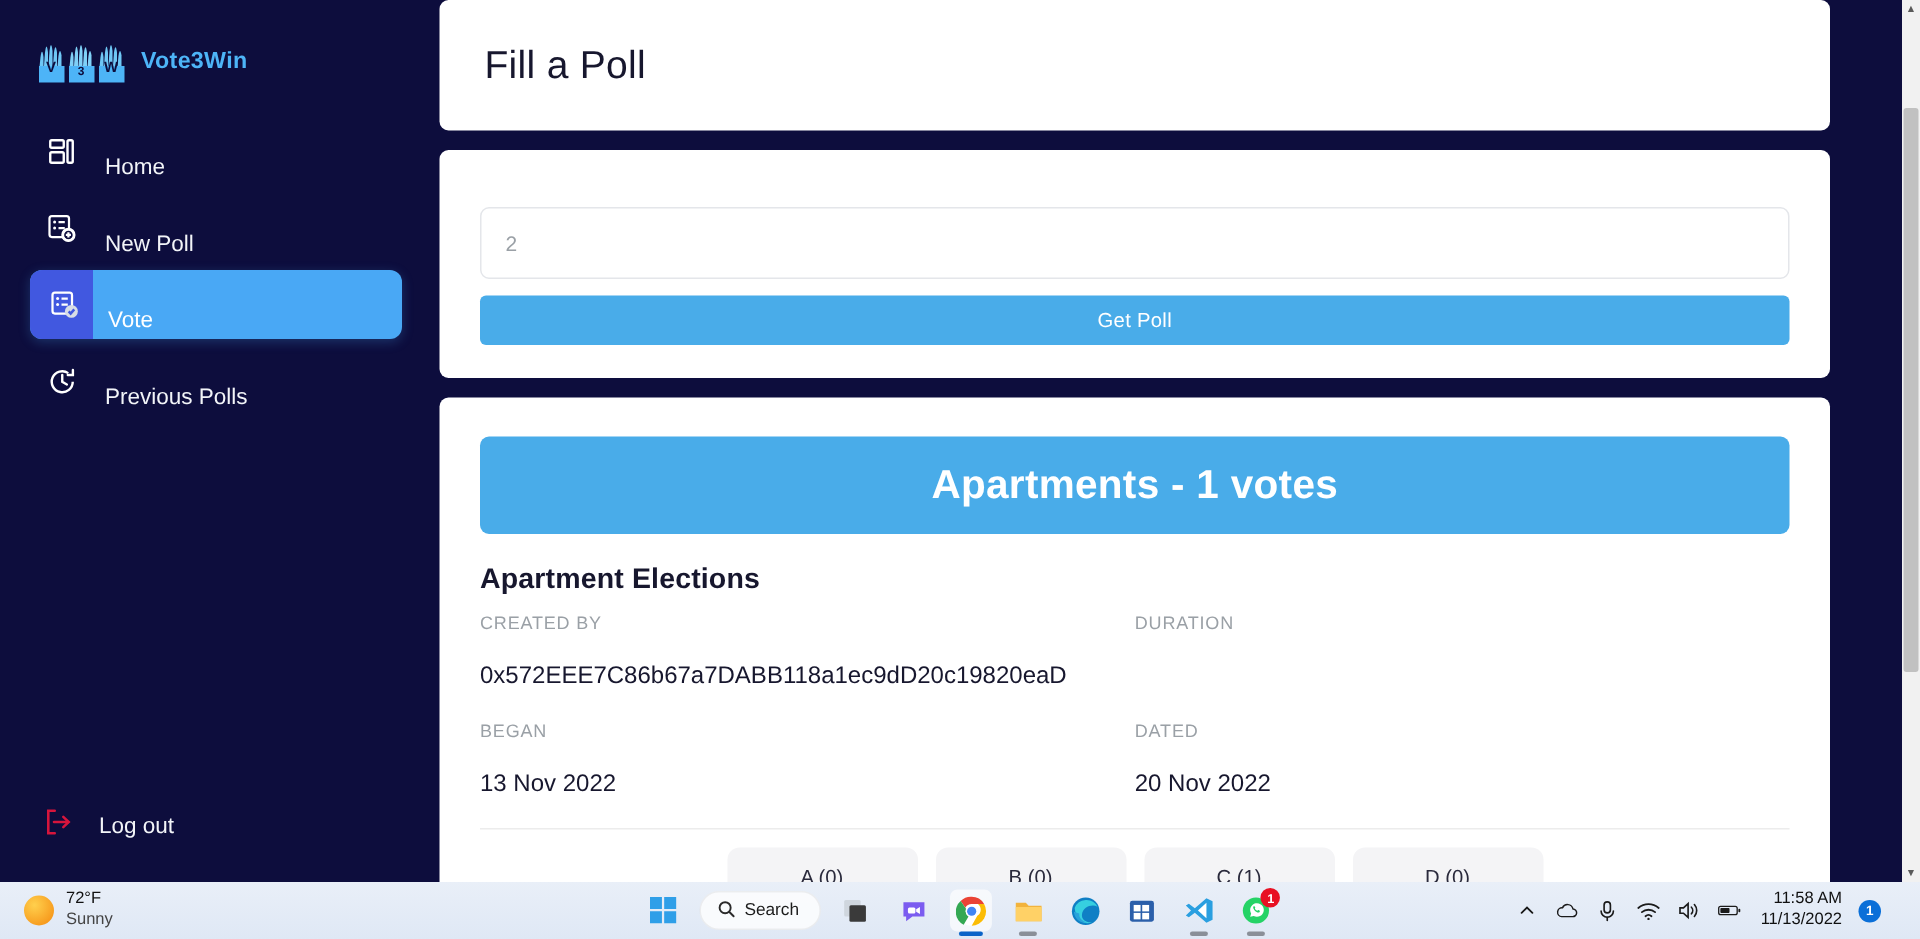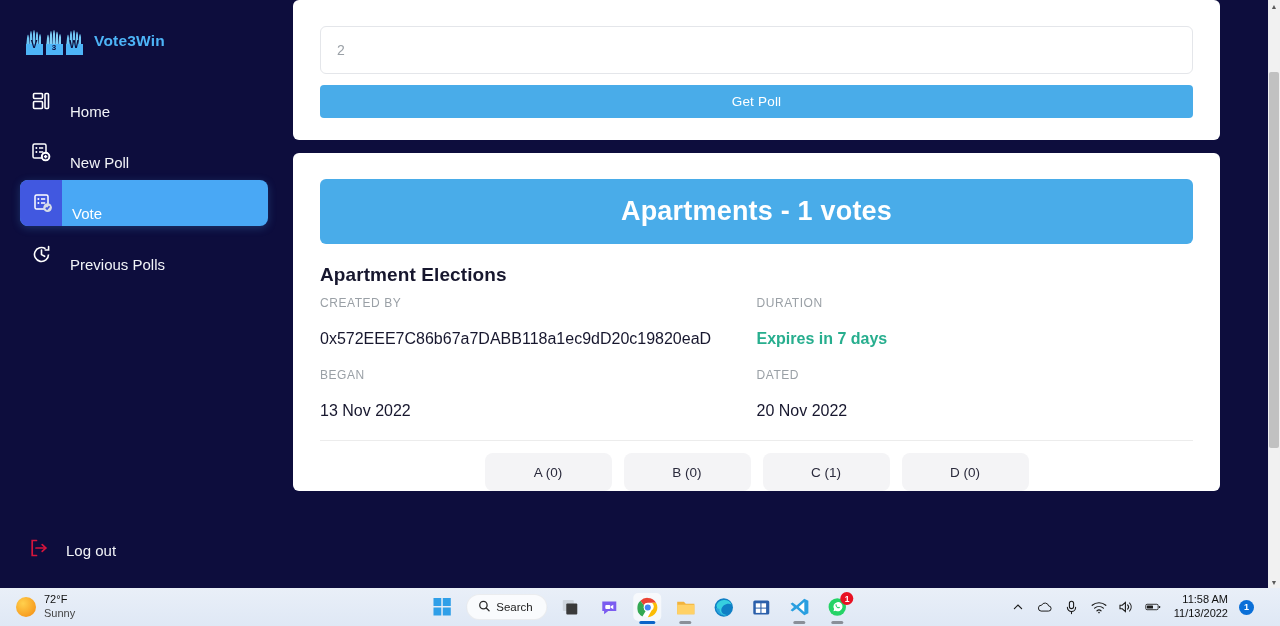--- a/index.html
+++ b/index.html
@@ -106,21 +106,21 @@
     display: flex; align-items: center;
     padding: 0 30px;
   }
   .page-title {
     font-size: 26px;
     color: #17172e;
     font-weight: 400;
     letter-spacing: .2px;
   }
 
-  .card-form { padding: 26px 27px 22px 27px; }
+  .card-form { padding: 38px 27px 22px 27px; }
   .poll-input {
     width: 100%; height: 48px;
     border: 1px solid #e4e6ea;
     border-radius: 6px;
     padding: 0 16px;
     font-size: 14px;
     color: #6c757d;
     font-family: "Liberation Sans", sans-serif;
     outline: none;
     background: #fff;
@@ -423,39 +423,41 @@
           <line x1="8" y1="11" x2="17.5" y2="11"></line>
           <polyline points="14.2,7.6 17.8,11 14.2,14.4"></polyline>
         </svg>
       </span>
       <span class="nav-label">Log out</span>
     </div>
   </aside>
 
   <main class="main">
 
+    <section class="card card-header">
+      <h1 class="page-title">Fill a Poll</h1>
+    </section>
 
     <section class="card card-form">
       <input class="poll-input" type="text" placeholder="2" style="">
       <button class="btn-primary">Get Poll</button>
     </section>
 
     <section class="card card-poll">
       <div class="poll-banner">Apartments - 1 votes</div>
 
       <div class="poll-name">Apartment Elections</div>
 
       <div class="meta-grid">
         <div>
           <div class="meta-label">CREATED BY</div>
           <div class="meta-value">0x572EEE7C86b67a7DABB118a1ec9dD20c19820eaD</div>
         </div>
         <div>
           <div class="meta-label">DURATION</div>
-          <div class="meta-value accent">Expires in 7 days</div>
         </div>
         <div>
           <div class="meta-label">BEGAN</div>
           <div class="meta-value">13 Nov 2022</div>
         </div>
         <div>
           <div class="meta-label">DATED</div>
           <div class="meta-value">20 Nov 2022</div>
         </div>
       </div>

